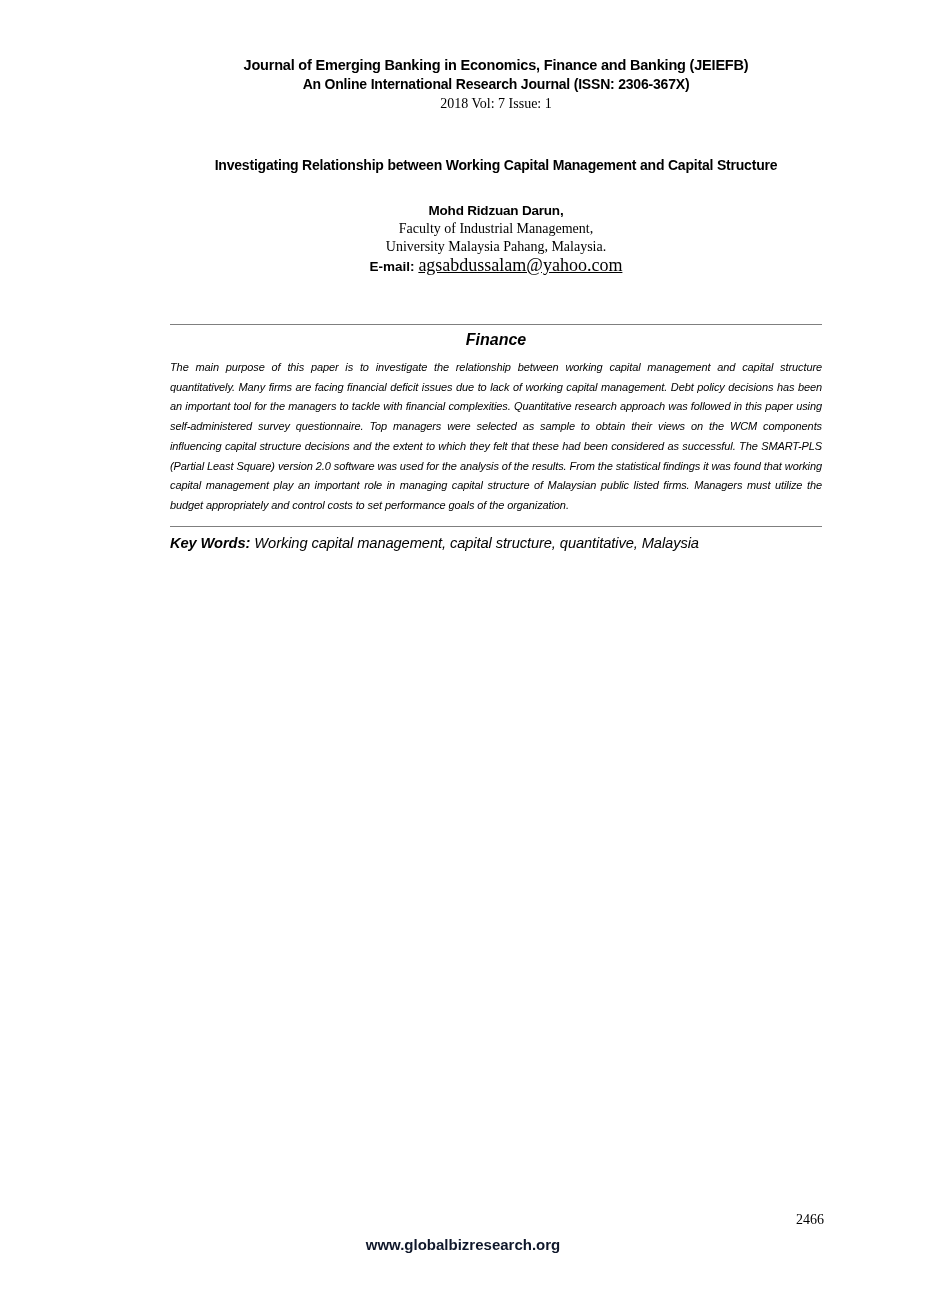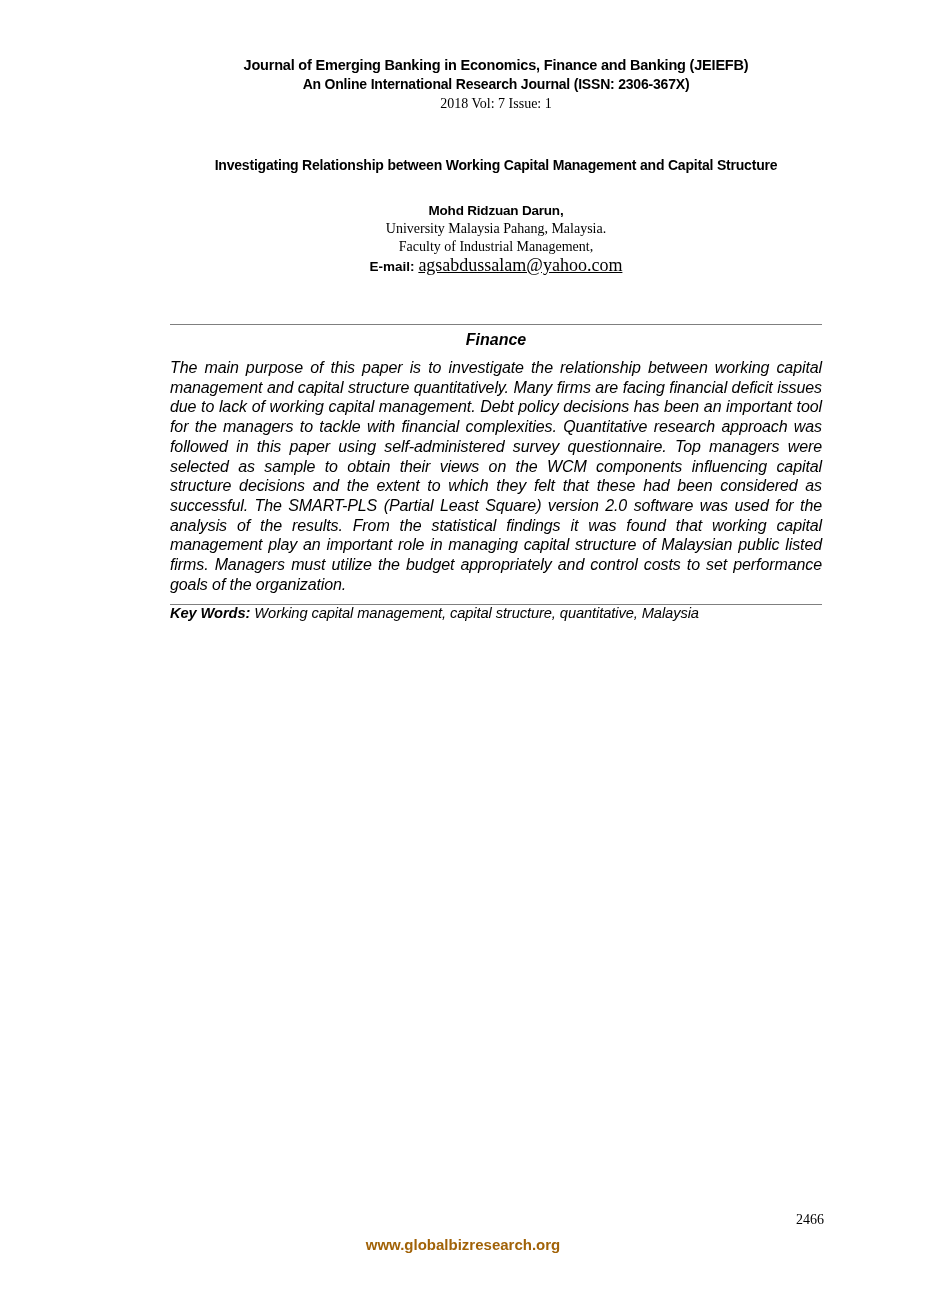--- a/index.html
+++ b/index.html
@@ -88,26 +88,27 @@
   .abstract-heading {
     margin-top: 6px;
     text-align: center;
     font-weight: bold;
     font-style: italic;
     font-size: 16px;
   }
   .abstract-body {
     margin-top: 9px;
     font-style: italic;
-    font-size: 16px;
+    font-size: 11px;
     line-height: 19.7px;
     text-align: justify;
     letter-spacing: -0.1px;
   }
   .keywords-line {
+    margin-top: 8px;
     font-style: italic;
     font-size: 14.7px;
     letter-spacing: -0.1px;
   }
   .keywords-label {
     font-weight: bold;
   }
   .page-number {
     position: absolute;
     top: 1212px;
@@ -116,41 +117,41 @@
     font-size: 14px;
   }
   .footer-url {
     position: absolute;
     top: 1236px;
     left: 0;
     width: 100%;
     text-align: center;
     font-weight: bold;
     font-size: 15px;
-    color: #a16207;
+    color: #0f172a;
   }
   .footer-url span { cursor: pointer; }
 </style>
 </head>
 <body>
 
 <div class="content">
 
   <div class="journal-header">
     <div class="journal-line1">Journal of Emerging Banking in Economics, Finance and Banking (JEIEFB)</div>
     <div class="journal-line2">An Online International Research Journal (ISSN: 2306-367X)</div>
     <div class="journal-line3">2018 Vol: 7 Issue: 1</div>
   </div>
 
   <div class="paper-title">Investigating Relationship between Working Capital Management and Capital Structure</div>
 
   <div class="authors-block">
     <div class="author-name">Mohd Ridzuan Darun,</div>
+    <div class="affiliation-line">Faculty of Industrial Management,</div>
     <div class="affiliation-line">University Malaysia Pahang, Malaysia.</div>
-    <div class="affiliation-line">Faculty of Industrial Management,</div>
     <div class="email-line">
       <span class="email-label">E-mail:</span>
       <span class="email-link">agsabdussalam@yahoo.com</span>
     </div>
   </div>
 
   <hr class="rule rule-1">
 
   <div class="abstract-heading">Finance</div>
 

